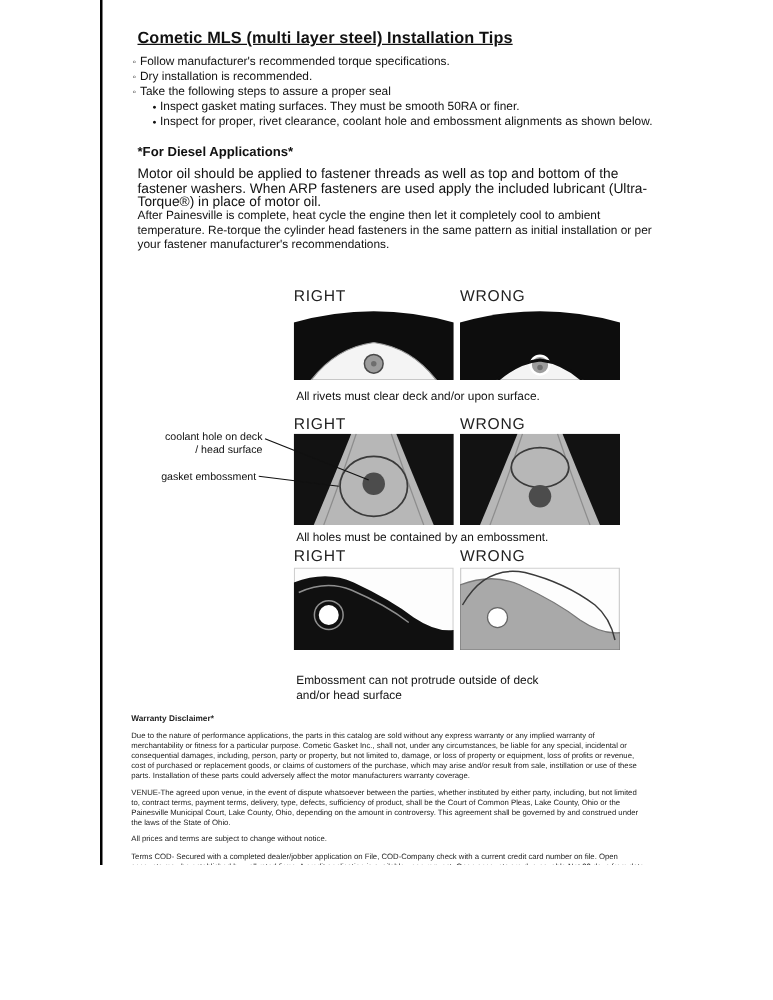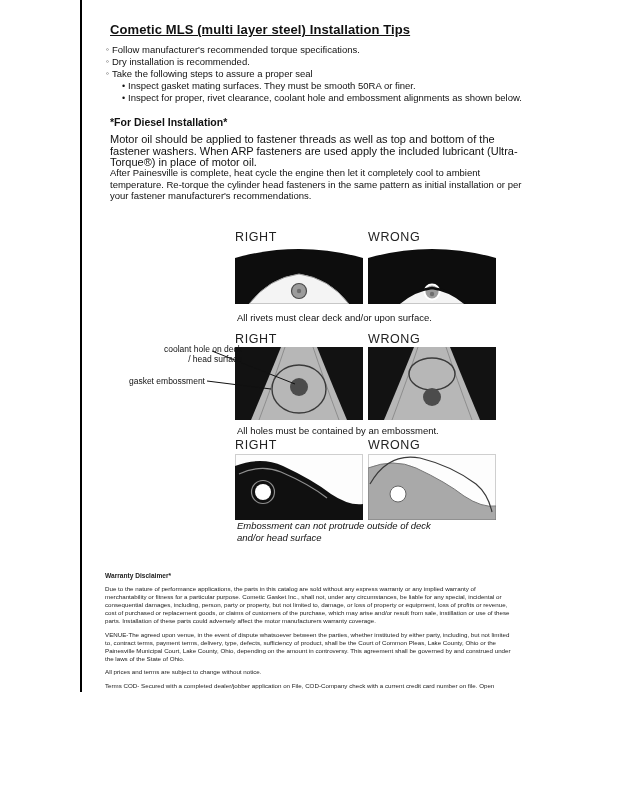--- a/index.html
+++ b/index.html
@@ -62,21 +62,21 @@
     <div class="tip-row sub">
       <span class="m">•</span>
       <span>Inspect gasket mating surfaces.  They must be smooth 50RA or finer.</span>
     </div>
     <div class="tip-row sub">
       <span class="m">•</span>
       <span>Inspect for proper, rivet clearance, coolant hole and embossment alignments as shown below.</span>
     </div>
   </div>
 
-  <div class="diesel-heading">*For Diesel Installation*</div>
+  <div class="diesel-heading">*For Diesel Applications*</div>
   <div class="para1">Motor oil should be applied to fastener threads as well as top and bottom of the fastener washers. When ARP fasteners are used apply the included lubricant (Ultra-Torque®) in place of motor oil.</div>
   <div class="para2">After Painesville is complete, heat cycle the engine then let it completely cool to ambient temperature. Re-torque the cylinder head fasteners in the same pattern as initial installation or per your fastener manufacturer's recommendations.</div>
 
   <div class="diagrams">
 
     <div class="dg-header" style="left:140px;top:2px;">RIGHT</div>
     <div class="dg-header" style="left:273px;top:2px;">WRONG</div>
 
     <div class="panel" style="left:140px;top:18px;">
       <svg width="128" height="58" viewBox="0 0 128 58">
@@ -116,21 +116,21 @@
         <rect width="128" height="73" fill="#b7b7b7"></rect>
         <path d="M0,0 L46,0 Q34,30 16,73 L0,73 Z" fill="#121212"></path>
         <path d="M128,0 L82,0 Q94,30 112,73 L128,73 Z" fill="#121212"></path>
         <path d="M50,0 Q40,30 24,73" fill="none" stroke="#8d8d8d" stroke-width="1"></path>
         <path d="M78,0 Q88,30 104,73" fill="none" stroke="#8d8d8d" stroke-width="1"></path>
         <ellipse cx="64" cy="27" rx="23" ry="16" fill="none" stroke="#3a3a3a" stroke-width="1.4"></ellipse>
         <circle cx="64" cy="50" r="9" fill="#4c4c4c"></circle>
       </svg>
     </div>
 
-    <div class="callout" style="left:37px;top:116px;width:78px;margin-left:32px;">coolant hole on deck / head surface</div>
+    <div class="callout" style="left:37px;top:116px;width:78px;">coolant hole on deck / head surface</div>
     <div class="callout" style="left:24px;top:148px;width:86px;">gasket embossment</div>
 
     <svg class="lines-overlay" width="430" height="335">
       <line x1="117" y1="123" x2="200" y2="156" stroke="#111" stroke-width="1"></line>
       <line x1="112" y1="153" x2="176" y2="161" stroke="#111" stroke-width="1"></line>
     </svg>
 
     <div class="caption" style="left:142px;top:197px;width:260px;">All holes must be contained by an embossment.</div>
 
     <div class="dg-header" style="left:140px;top:210px;">RIGHT</div>
@@ -146,21 +146,21 @@
       </svg>
     </div>
     <div class="panel" style="left:273px;top:226px;">
       <svg width="128" height="66" viewBox="0 0 128 66">
         <rect x="0.5" y="0.5" width="127" height="65" fill="#fdfdfd" stroke="#cfcfcf" stroke-width="1"></rect>
         <path d="M0,66 L0,14 Q26,4 48,14 Q78,28 96,42 Q114,54 128,52 L128,66 Z" fill="#a9a9a9" stroke="#777777" stroke-width="1"></path>
         <path d="M2,30 Q20,-2 52,4 Q84,12 108,30 Q120,40 124,58" fill="none" stroke="#3a3a3a" stroke-width="1.2"></path>
         <circle cx="30" cy="40" r="8" fill="#ffffff" stroke="#666666" stroke-width="1"></circle>
       </svg>
     </div>
-    <div class="caption" style="left:142px;top:292px;width:212px;font-style:italic;">Embossment can not protrude outside of deck and/or head surface</div>
+    <div class="caption" style="left:142px;top:311px;width:212px;">Embossment can not protrude outside of deck and/or head surface</div>
   </div>
 
   <div class="disclaimer">
     <div class="dh">Warranty Disclaimer*</div>
     <p>Due to the nature of performance applications, the parts in this catalog are sold without any express warranty or any implied warranty of merchantability or fitness for a particular purpose.  Cometic Gasket Inc., shall not, under any circumstances, be liable for any special, incidental or consequential damages, including, person, party or property, but not limited to, damage, or loss of property or equipment, loss of profits or revenue, cost of purchased or replacement goods, or claims of customers of the purchase, which may arise and/or result from sale, instillation or use of these parts.  Installation of these parts could adversely affect the motor manufacturers warranty coverage.</p>
     <p>VENUE-The agreed upon venue, in the event of dispute whatsoever between the parties, whether instituted by either party, including, but not limited to, contract terms, payment terms, delivery, type, defects, sufficiency of product, shall be the Court of Common Pleas, Lake County, Ohio or the Painesville Municipal Court, Lake County, Ohio, depending on the amount in controversy. This agreement shall be governed by and construed under the laws of the State of Ohio.</p>
     <p>All prices and terms are subject to change without notice.</p>
     <p>Terms COD- Secured with a completed dealer/jobber application on File, COD-Company check with a current credit card number on file.  Open accounts may be established by well rated firms.  A credit application is available upon request.  Open accounts are due payable Net 30 days from date of invoice.  No statement will be sent.  If an account becomes 60 or more days past due, it is subject to being placed on credit hold.  No orders will be shipped or new orders accepted until past due balance is paid.  If an account becomes 90 or more days past due, it is subject to being placed for collections.  All costs of collection are the responsibility of the customer, including attorney fees, court costs, and other expenses of litigation.</p>
     <p>Returns- Authorized (RGA) must be obtained in advance on all returns.  A packing slip or invoice number must accompany the merchandise.  No returns after 30 days from invoice date.  All returns are subject to a 25% restocking charge.  All custom designed and custom manufactured gaskets are non-returnable.</p>
     <p class="tight">Only catalog parts are returnable.</p>

